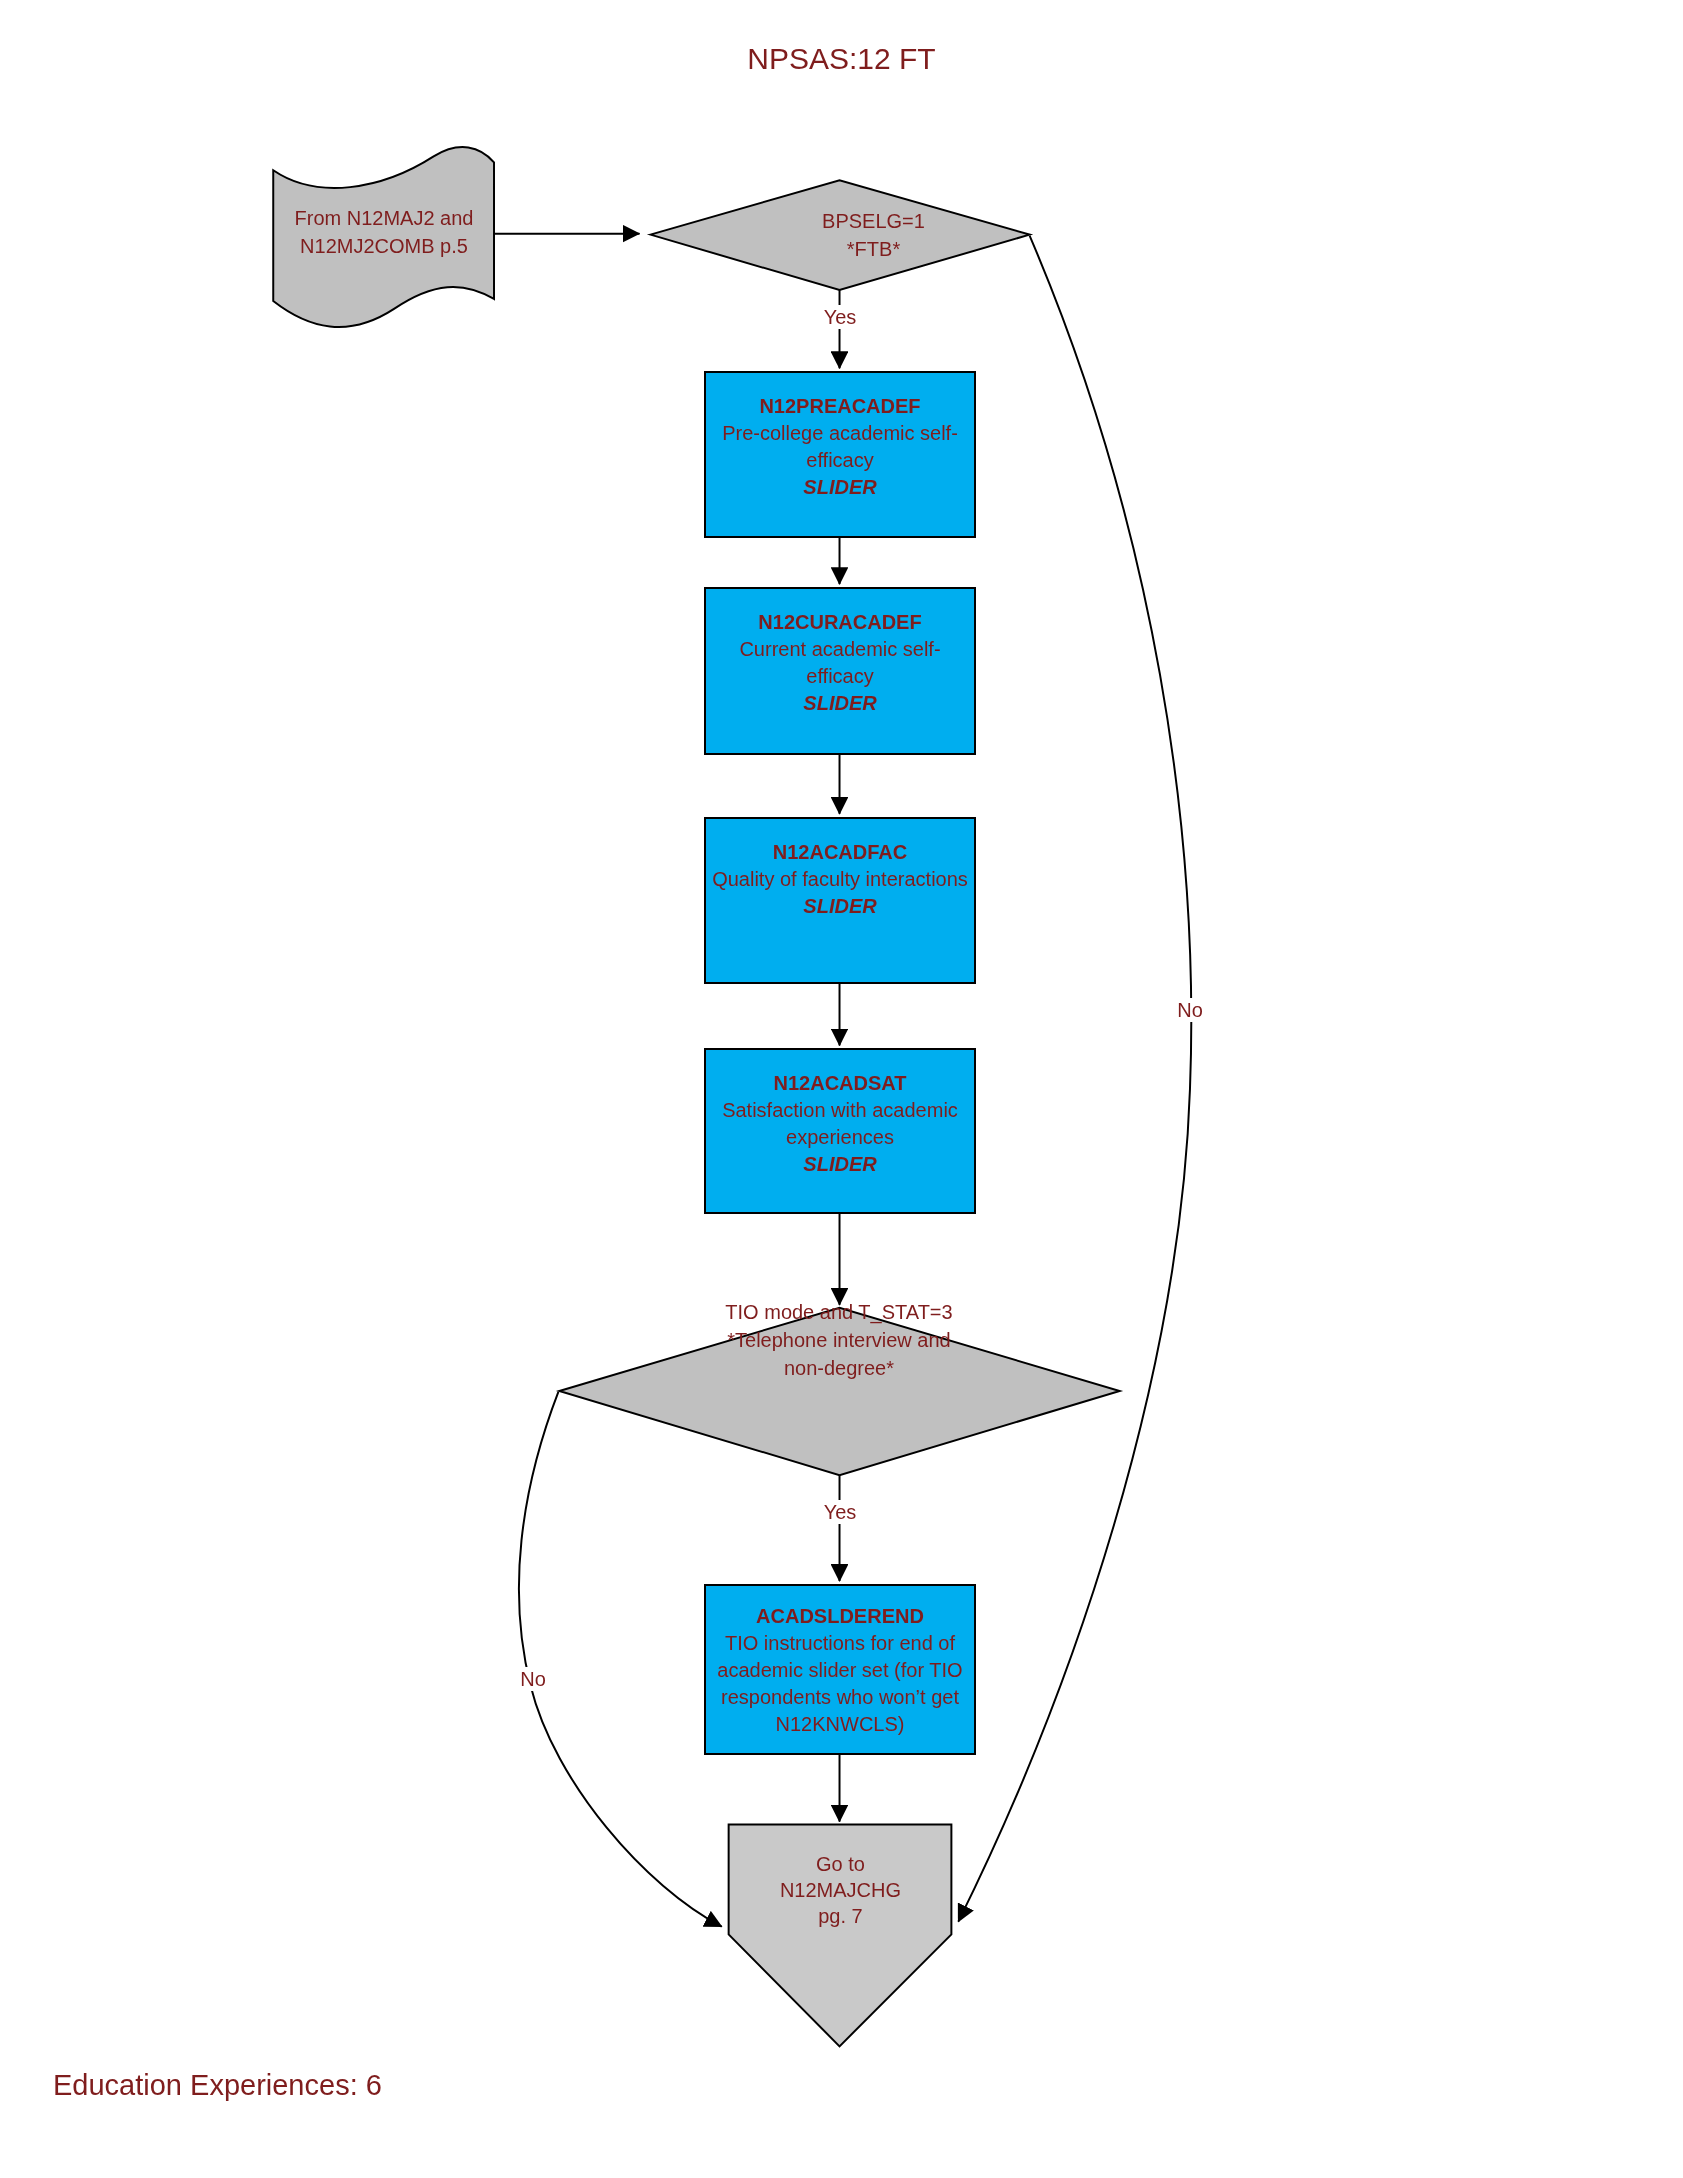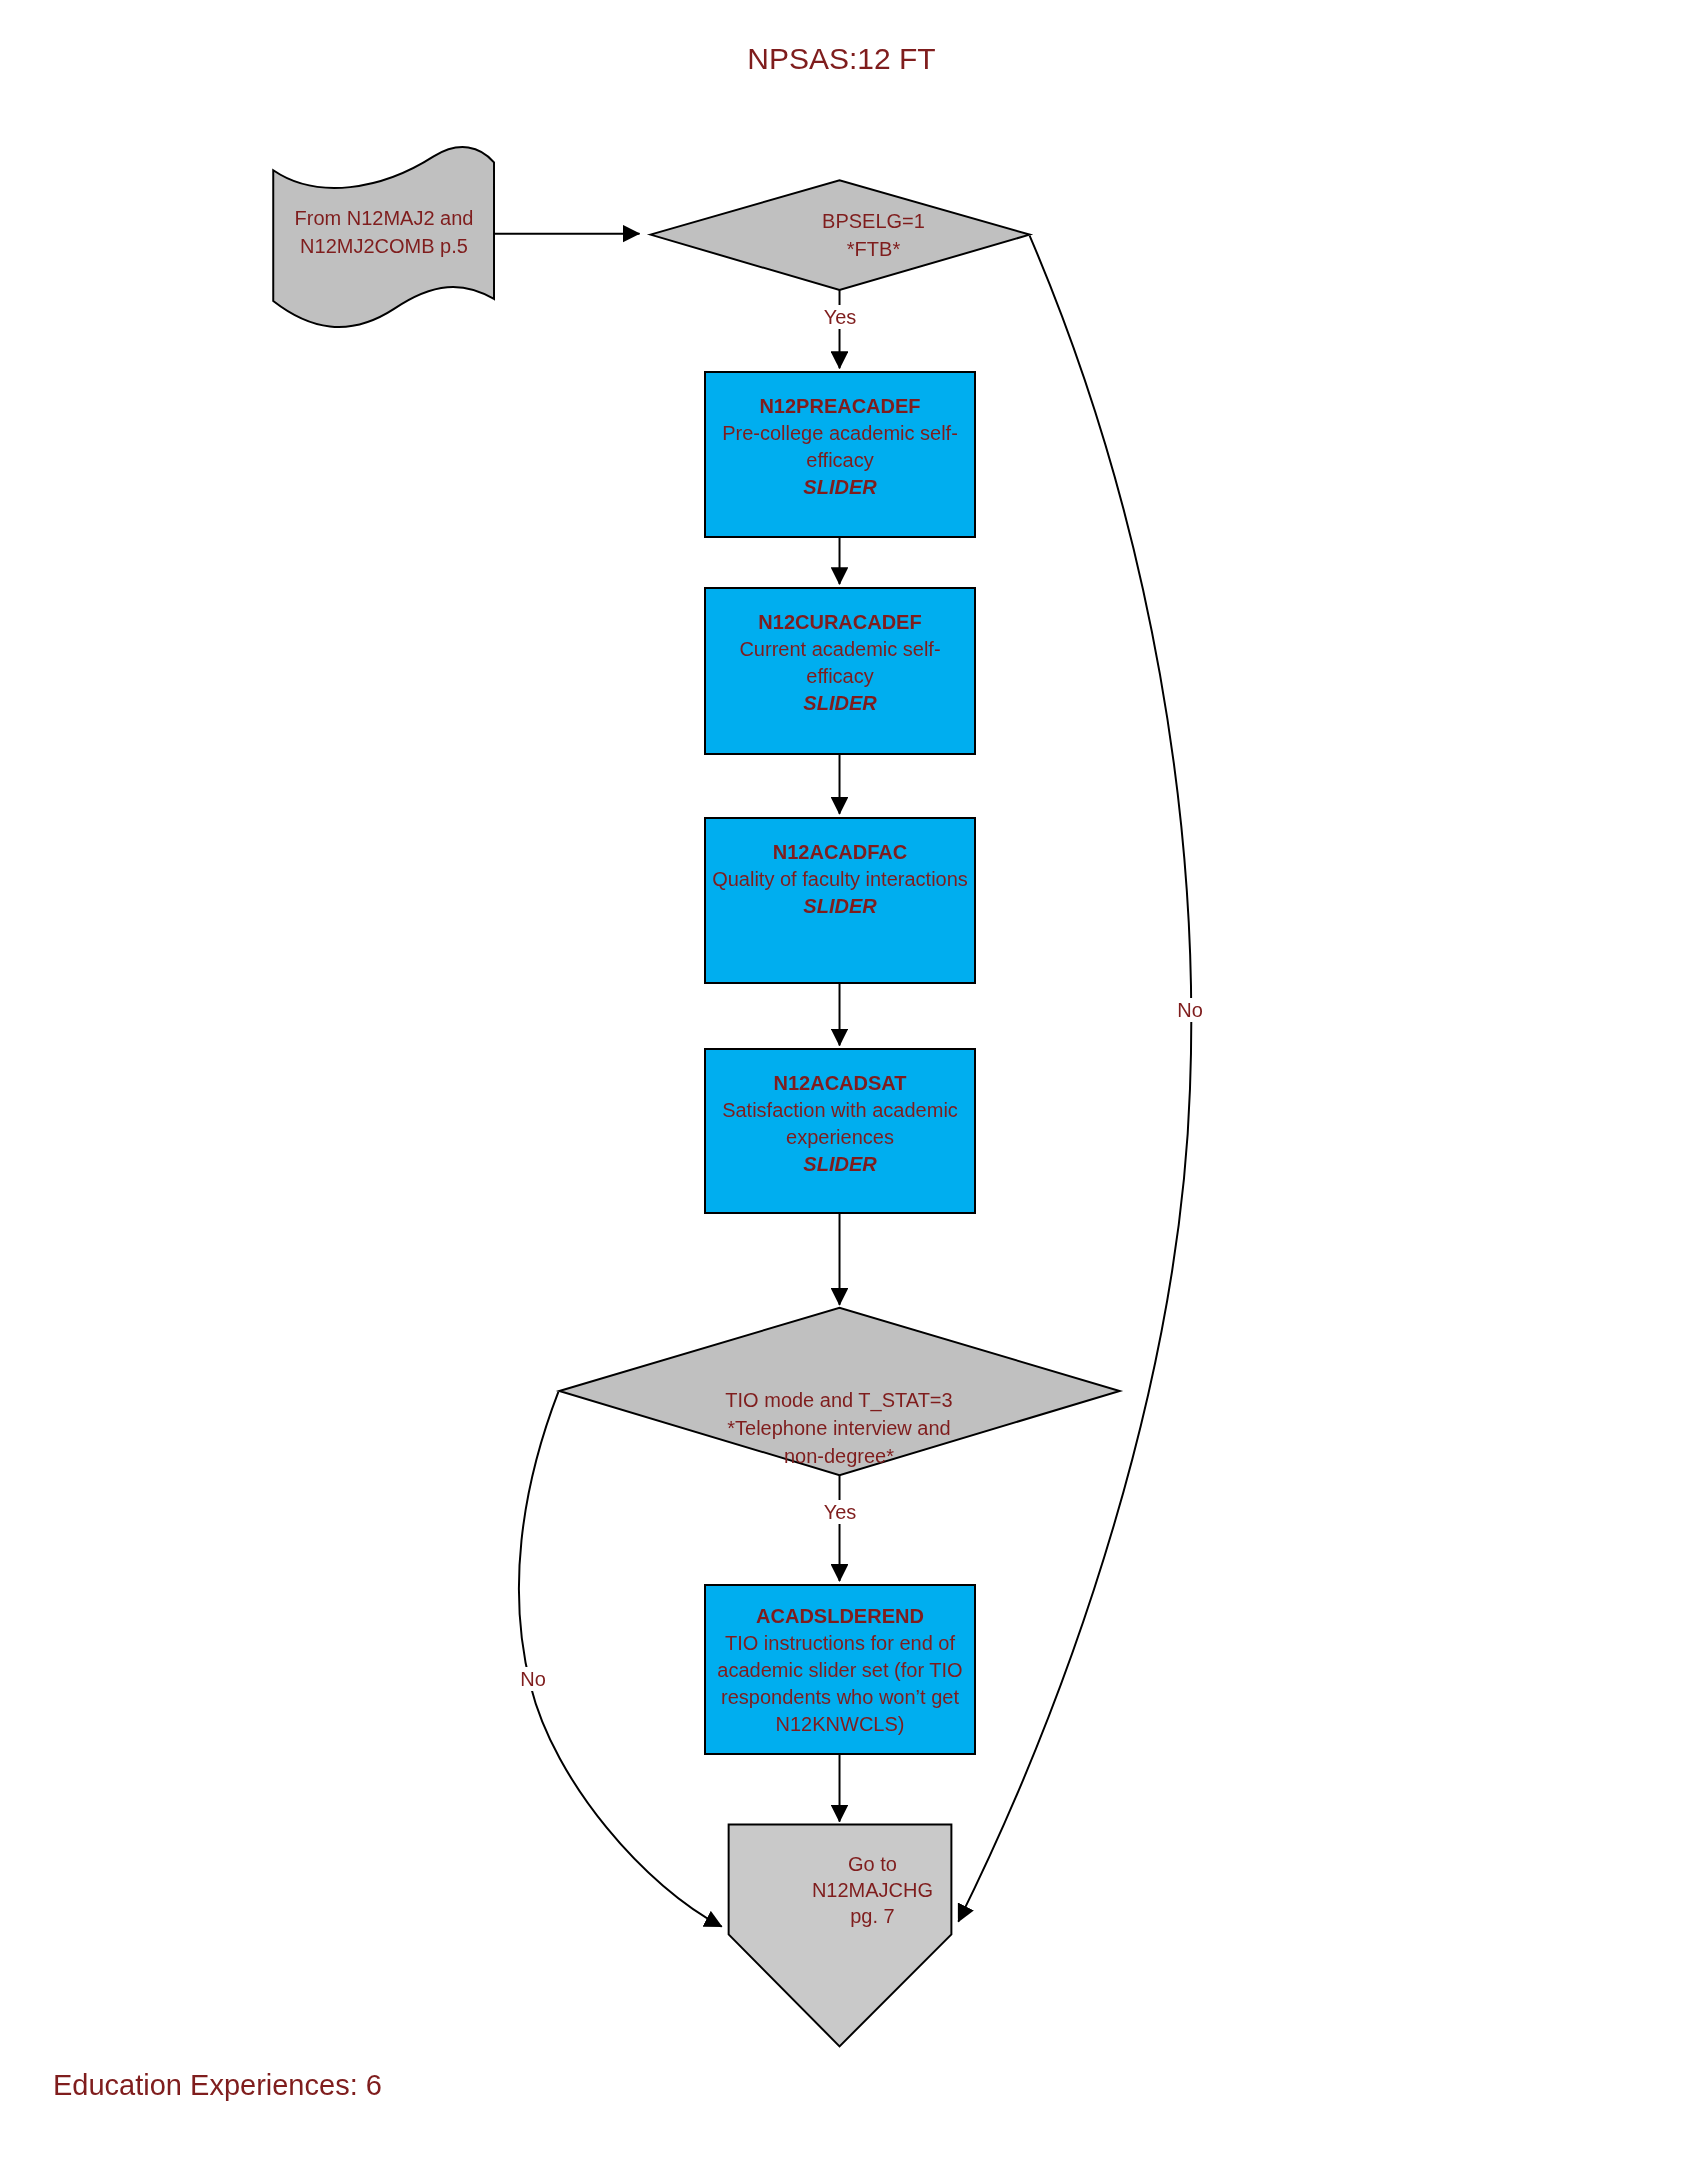--- a/index.html
+++ b/index.html
@@ -27,21 +27,21 @@
     padding-top:20px;box-sizing:content-box;
   }
   .process .bname{font-weight:bold;}
   .process .bmode{font-weight:bold;font-style:italic;}
   .edge-label{
     position:absolute;background:#ffffff;font-size:20px;line-height:24px;
     padding:0 3px;text-align:center;
   }
   .title{position:absolute;left:0;top:42px;width:1683px;text-align:center;font-size:30px;}
   .footer{position:absolute;left:53px;top:2069px;font-size:29px;}
-  .pent-label{line-height:26px;margin-left:32px;}
+  .pent-label{line-height:26px;}
 </style>
 </head>
 <body>
 
 <div class="canvas">
 
   <div class="title">NPSAS:12 FT</div>
 
   <svg class="layer" viewBox="0 0 1700 2200">
     <defs>
@@ -108,21 +108,21 @@
     <div class="bdesc">Quality of faculty interactions</div>
     <div class="bmode">SLIDER</div>
   </div>
 
   <div class="process" style="top:1048px;height:142px;">
     <div class="bname">N12ACADSAT</div>
     <div class="bdesc">Satisfaction with academic experiences</div>
     <div class="bmode">SLIDER</div>
   </div>
 
-  <div class="label" style="left:559px;top:1344px;width:560px;height:167px;">
+  <div class="label" style="left:559px;top:1256px;width:560px;height:167px;">
     <div>
       <div>TIO mode and T_STAT=3</div>
       <div>*Telephone interview and</div>
       <div>non-degree*</div>
     </div>
   </div>
 
   <div class="process" style="top:1584px;height:150px;padding-top:17px;">
     <div class="bname">ACADSLDEREND</div>
     <div class="bdesc">TIO instructions for end of academic slider set (for TIO respondents who won’t get N12KNWCLS)</div>

